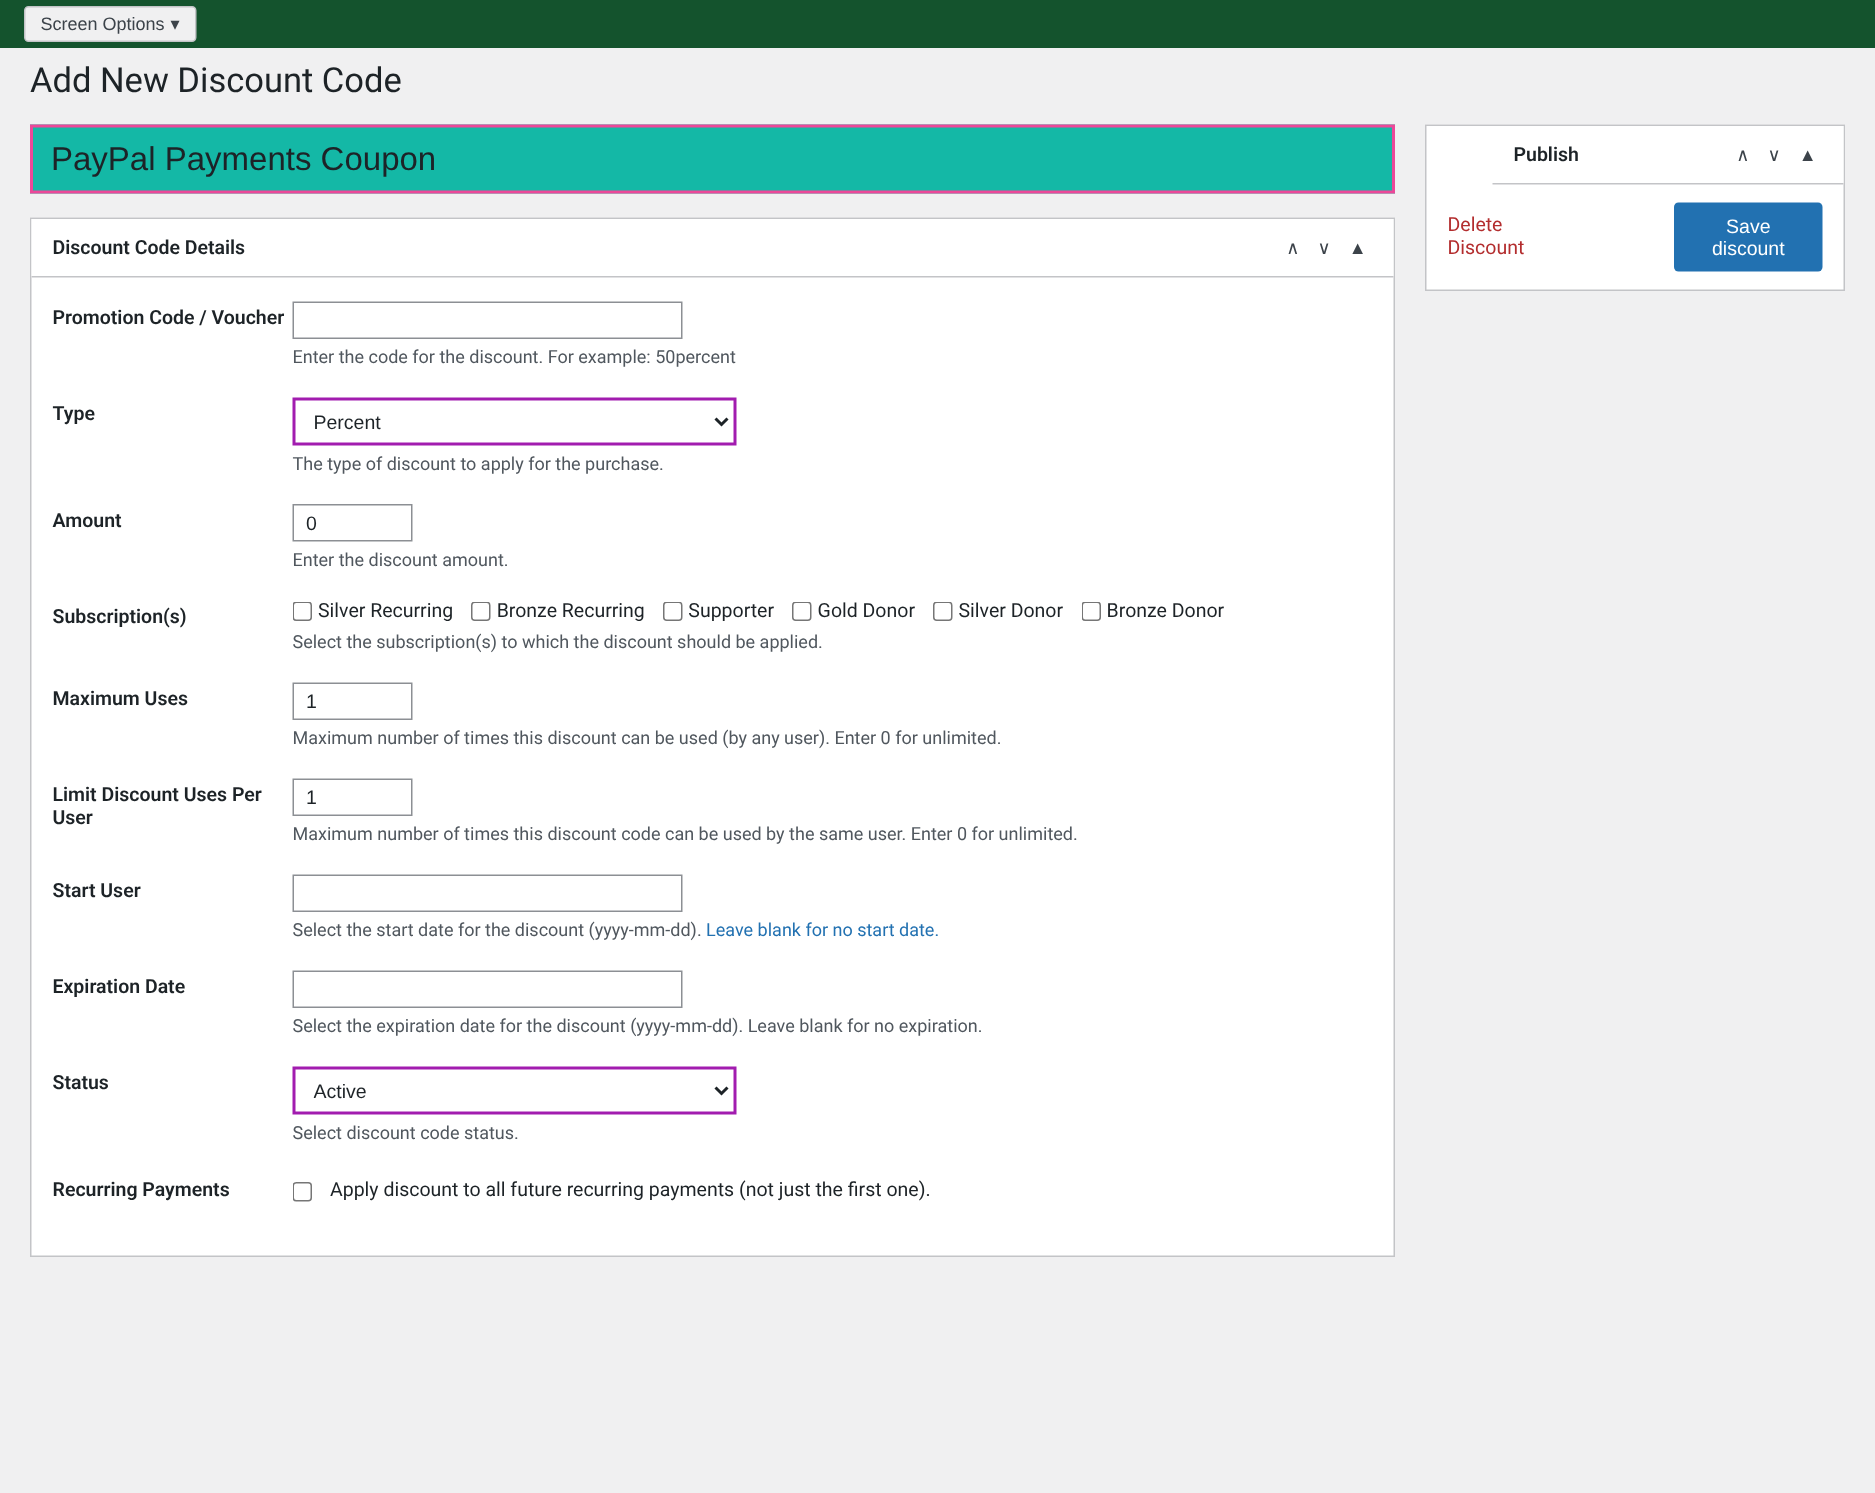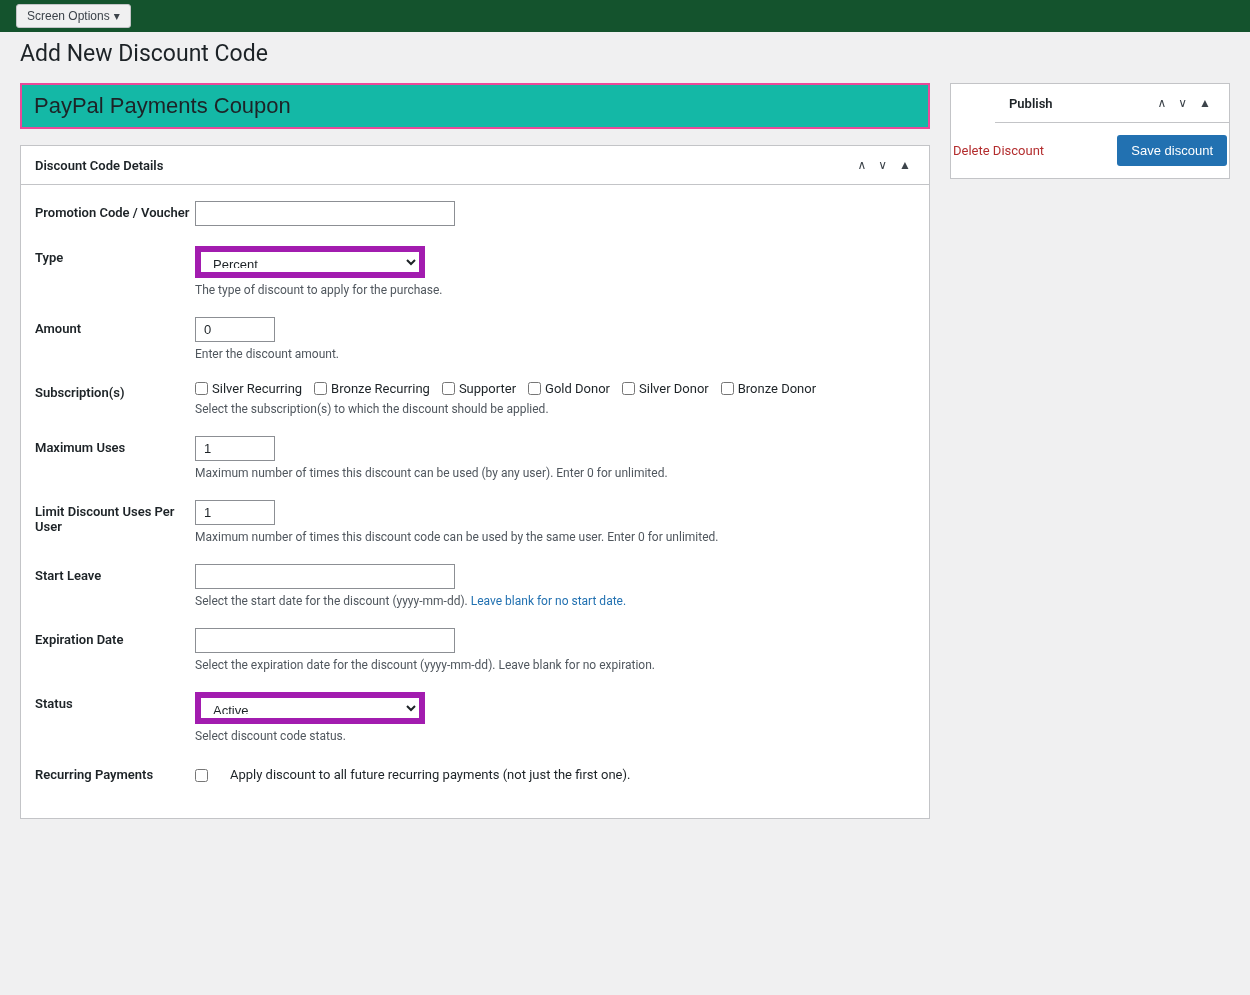--- a/index.html
+++ b/index.html
@@ -123,27 +123,27 @@
     .form-help {
       font-size: 12px;
       color: #50575e;
       margin-top: 5px;
     }
     .form-help a, .form-help span.link {
       color: #2271b1;
       text-decoration: none;
     }
     .form-select {
-      border: 6px solid #a21caf;
+      border: 2px solid #a21caf;
       padding: 4px 8px;
       font-size: 13px;
       background: #fff;
       color: #1d2327;
       cursor: pointer;
-      width: 230px;
+      width: 296px;
       height: 32px;
       appearance: auto;
     }
     .subscriptions-list {
       display: flex;
       flex-wrap: wrap;
       gap: 12px;
       margin-bottom: 6px;
     }
     .subscription-item {
@@ -175,42 +175,42 @@
     }
     .publish-title {
       font-size: 13px;
       font-weight: 600;
       color: #1d2327;
     }
     .publish-actions {
       display: flex;
       align-items: center;
       justify-content: space-between;
-      padding: 12px 2px;
+      padding: 12px 14px;
       gap: 48px;
     }
     .delete-link {
       color: #b32d2e;
       text-decoration: none;
       font-size: 13px;
     }
     .save-discount-btn {
       background: #2271b1;
       color: #fff;
       border: none;
       padding: 8px 14px;
       font-size: 13px;
       cursor: pointer;
       border-radius: 3px;
       margin-left: 24px;
     }
     .recurring-row {
       display: flex;
       align-items: flex-start;
-      gap: 22px;
+      gap: 12px;
       margin-top: 4px;
     }
     .recurring-row input[type="checkbox"] {
       margin-top: 2px;
     }
     .recurring-label {
       font-size: 13px;
       color: #1d2327;
     }
   </style>
@@ -239,20 +239,23 @@
           <button class="meta-box-ctrl-btn">∨</button>
           <button class="meta-box-ctrl-btn">▲</button>
         </div>
       </div>
       <div class="meta-box-body">
 
         <div class="form-row">
           <div class="form-label">Promotion Code / Voucher</div>
           <div class="form-field">
             <input type="text" class="wide" style="">
+            <div class="form-help">
+              <span>Enter the code for the discount. For example: 50percent</span>
+            </div>
           </div>
         </div>
 
         <div class="form-row">
           <div class="form-label">Type</div>
           <div class="form-field">
             <select class="form-select">
               <option>Percent</option>
               <option>Fixed Amount</option>
             </select>
@@ -311,21 +314,21 @@
 
         <div class="form-row">
           <div class="form-label">Limit Discount Uses Per User</div>
           <div class="form-field">
             <input type="number" class="short" value="1" style="">
             <div class="form-help">Maximum number of times this discount code can be used by the same user. Enter 0 for unlimited.</div>
           </div>
         </div>
 
         <div class="form-row">
-          <div class="form-label">Start Leave</div>
+          <div class="form-label">Start User</div>
           <div class="form-field">
             <input type="text" class="wide" style="">
             <div class="form-help">
               <span>Select the start date for the discount (yyyy-mm-dd). </span>
               <span class="link">Leave blank for no start date.</span>
             </div>
           </div>
         </div>
 
         <div class="form-row">

